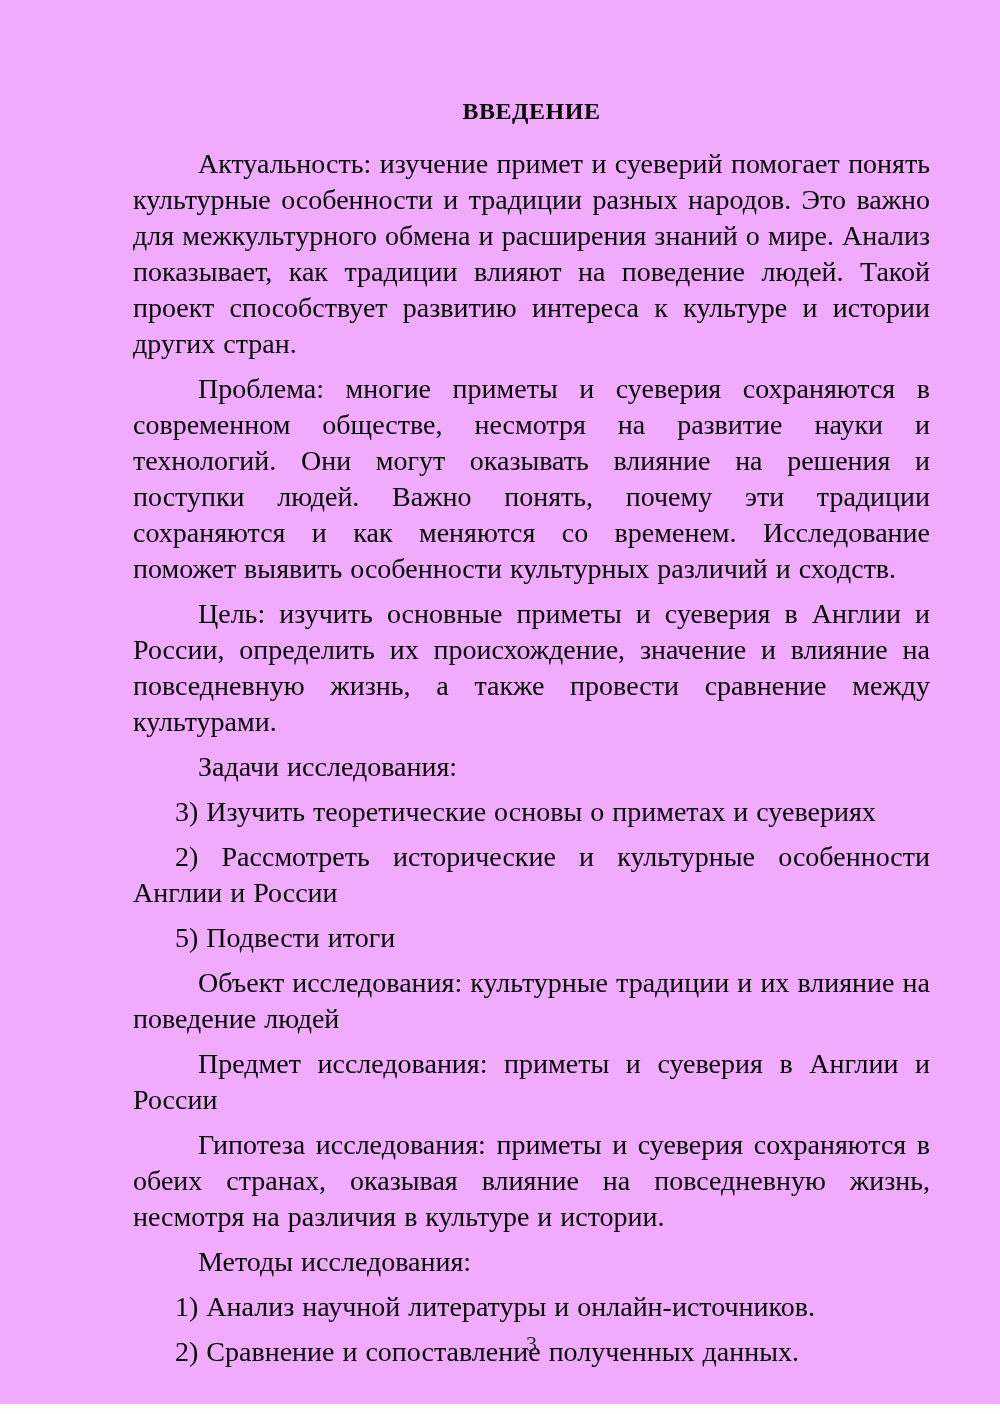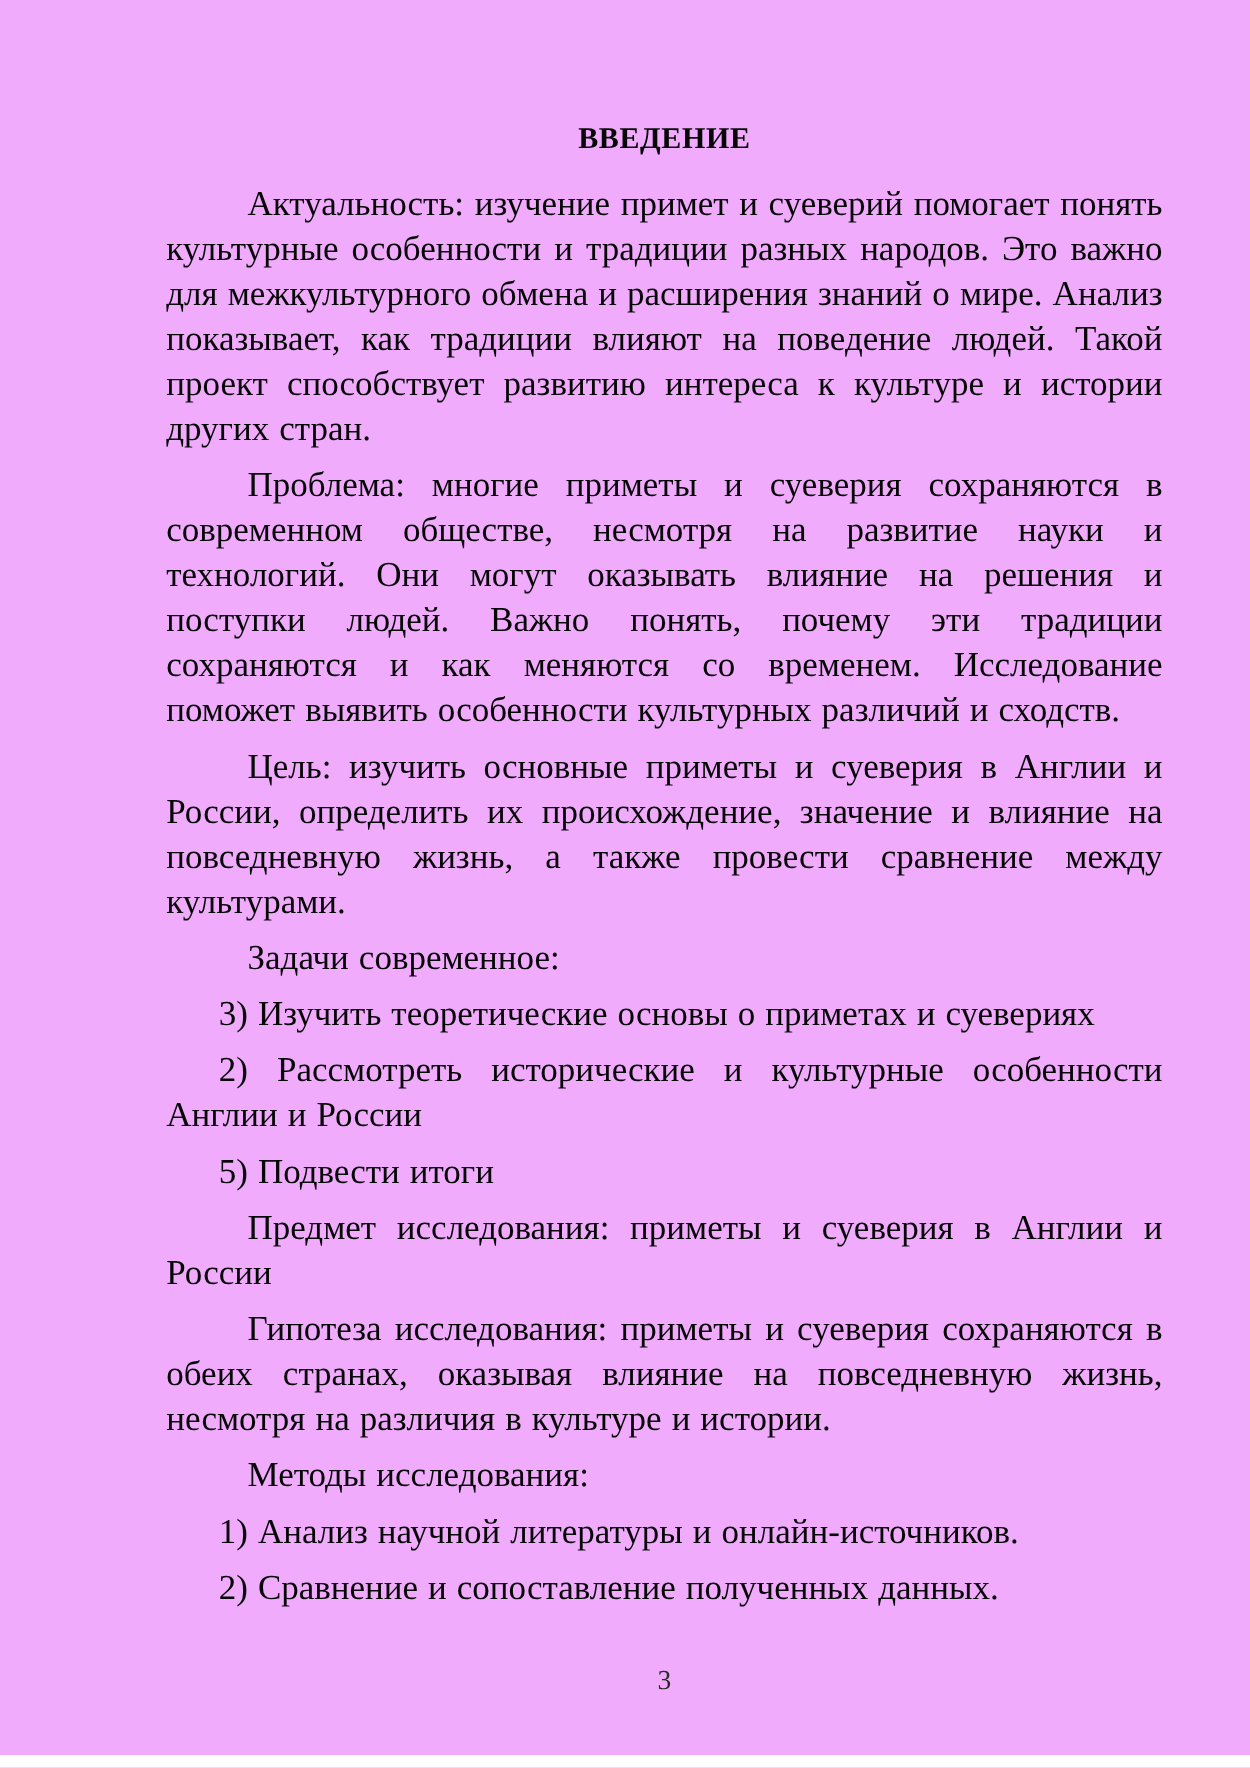--- a/index.html
+++ b/index.html
@@ -56,25 +56,26 @@
 <body>
 
 <div class="page">
   <div class="content">
     <h1 class="doc-title">ВВЕДЕНИЕ</h1>
 
     <p class="body">Актуальность: изучение примет и суеверий помогает понять культурные особенности и традиции разных народов. Это важно для межкультурного обмена и расширения знаний о мире. Анализ показывает, как традиции влияют на поведение людей. Такой проект способствует развитию интереса к культуре и истории других стран.</p>
     <p class="body">Проблема: многие приметы и суеверия сохраняются в современном обществе, несмотря на развитие науки и технологий. Они могут оказывать влияние на решения и поступки людей. Важно понять, почему эти традиции сохраняются и как меняются со временем. Исследование поможет выявить особенности культурных различий и сходств.</p>
     <p class="body">Цель: изучить основные приметы и суеверия в Англии и России, определить их происхождение, значение и влияние на повседневную жизнь, а также провести сравнение между культурами.</p>
 
-    <p class="body">Задачи современное:</p>
+    <p class="body">Задачи исследования:</p>
     <p class="body list">3) Изучить теоретические основы о приметах и суевериях</p>
     <p class="body list">2) Рассмотреть исторические и культурные особенности Англии и России</p>
     <p class="body list">5) Подвести итоги</p>
 
+    <p class="body">Объект исследования: культурные традиции и их влияние на поведение людей</p>
     <p class="body">Предмет исследования: приметы и суеверия в Англии и России</p>
     <p class="body">Гипотеза исследования: приметы и суеверия сохраняются в обеих странах, оказывая влияние на повседневную жизнь, несмотря на различия в культуре и истории.</p>
 
     <p class="body">Методы исследования:</p>
     <p class="body list">1) Анализ научной литературы и онлайн-источников.</p>
     <p class="body list">2) Сравнение и сопоставление полученных данных.</p>
   </div>
 
   <div class="page-num">3</div>
 </div>

